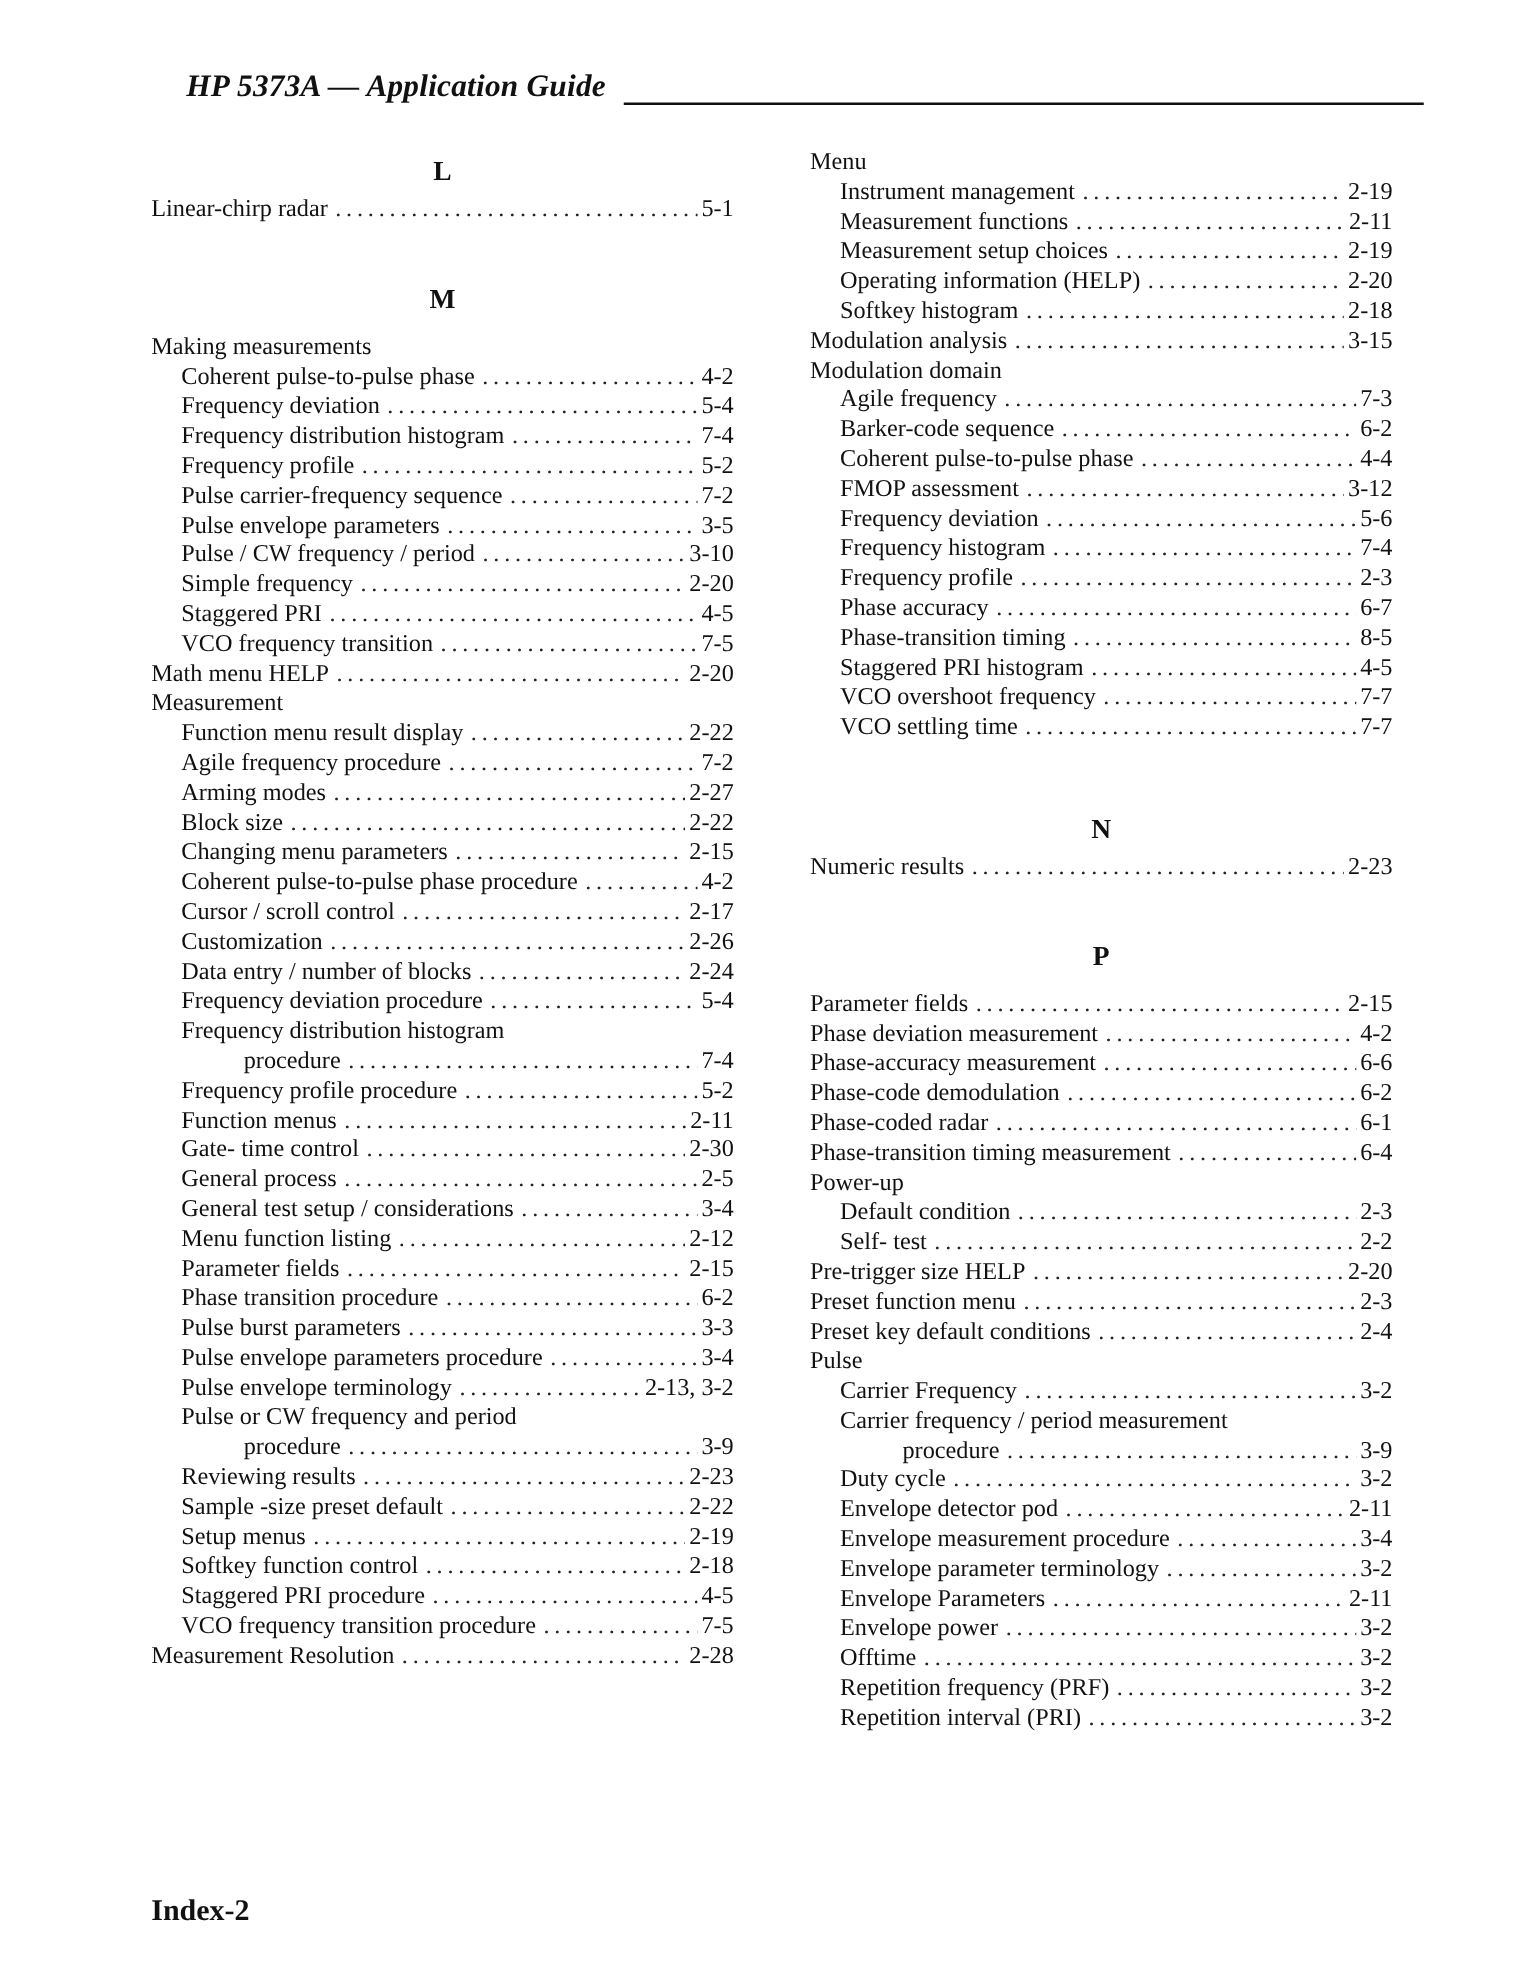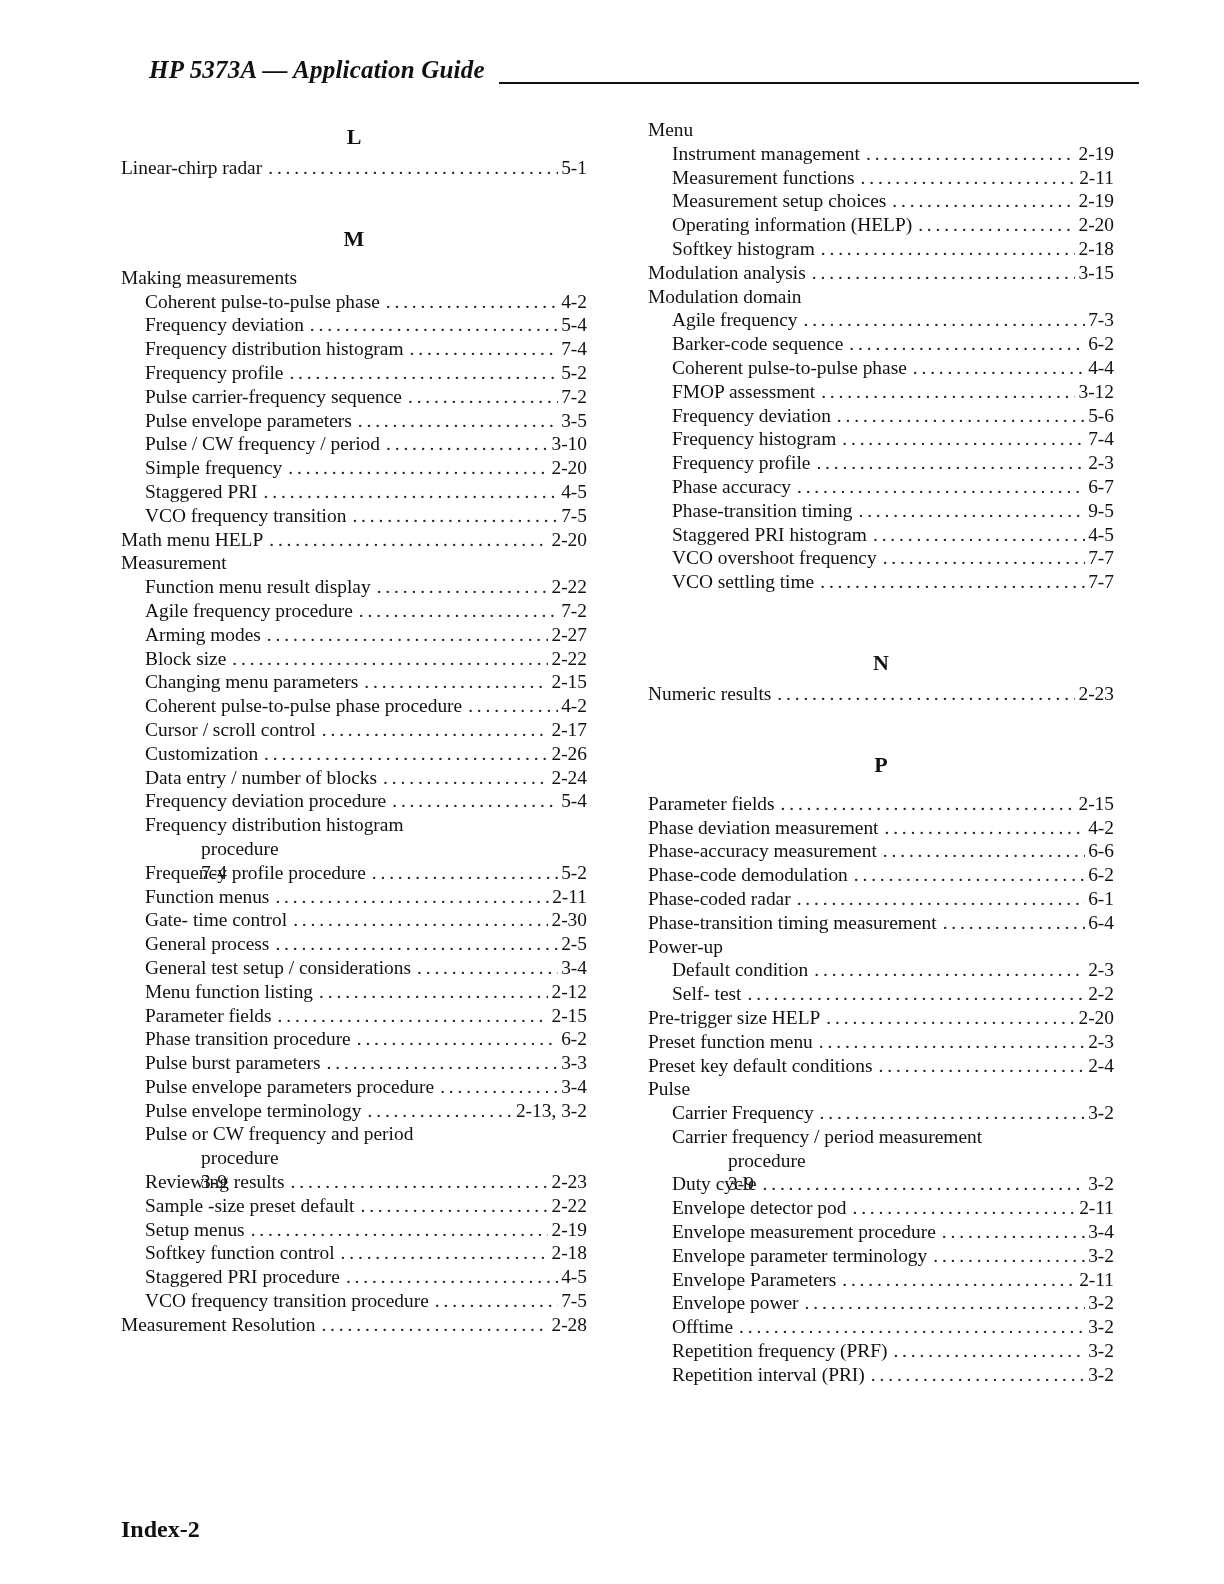--- a/index.html
+++ b/index.html
@@ -9,21 +9,21 @@
             display: flex; align-items: flex-end; margin-left: 28px; }
   .header-title { font-family: "Liberation Serif", serif; font-style: italic; font-weight: bold;
                   font-size: 25px; white-space: nowrap; letter-spacing: 0.2px; }
   .header-rule { flex: 1; height: 0; border-top: 2px solid #111; margin-left: 14px; margin-top: 4px; }
   .col { position: absolute; top: 118px; width: 466px; font-family: "Liberation Serif", serif; font-size: 19.4px; }
   .col.left { left: 121px; }
   .col.right { left: 648px; }
   .letter { text-align: center; font-weight: bold; font-size: 22px; height: 38px; line-height: 38px; }
   .row { display: flex; align-items: baseline; height: 23.8px; line-height: 23.8px; white-space: nowrap; }
   .row.l1 { padding-left: 24px; }
-  .row.l2 { padding-left: 74px; flex-direction: column; }
+  .row.l2 { padding-left: 74px; }
   .row .term { flex: none; }
   .row .dots { flex: 1; overflow: hidden; margin: 0 3px 0 6px; letter-spacing: 3.2px; color: #222; }
   .row .dots::before { content: ". . . . . . . . . . . . . . . . . . . . . . . . . . . . . . . . . . . . . . . . . . . . . . . . . . . . . . . . . . . . . . . . . . . . . . . . . . ."; letter-spacing: 0; word-spacing: -1px; }
   .row .page { flex: none; }
   .gap-s { height: 8px; }
   .gap-m { height: 40px; }
   .gap-l { height: 50px; }
   .footer { position: absolute; left: 121px; top: 1516px; font-family: "Liberation Serif", serif; font-weight: bold; font-size: 24px; }
 </style>
 </head>
@@ -343,21 +343,21 @@
         <span class="page">2-3</span>
       </div>
       <div class="row l1">
         <span class="term">Phase accuracy</span>
         <span class="dots"></span>
         <span class="page">6-7</span>
       </div>
       <div class="row l1">
         <span class="term">Phase-transition timing</span>
         <span class="dots"></span>
-        <span class="page">9-5</span>
+        <span class="page">8-5</span>
       </div>
       <div class="row l1">
         <span class="term">Staggered PRI histogram</span>
         <span class="dots"></span>
         <span class="page">4-5</span>
       </div>
       <div class="row l1">
         <span class="term">VCO overshoot frequency</span>
         <span class="dots"></span>
         <span class="page">7-7</span>

